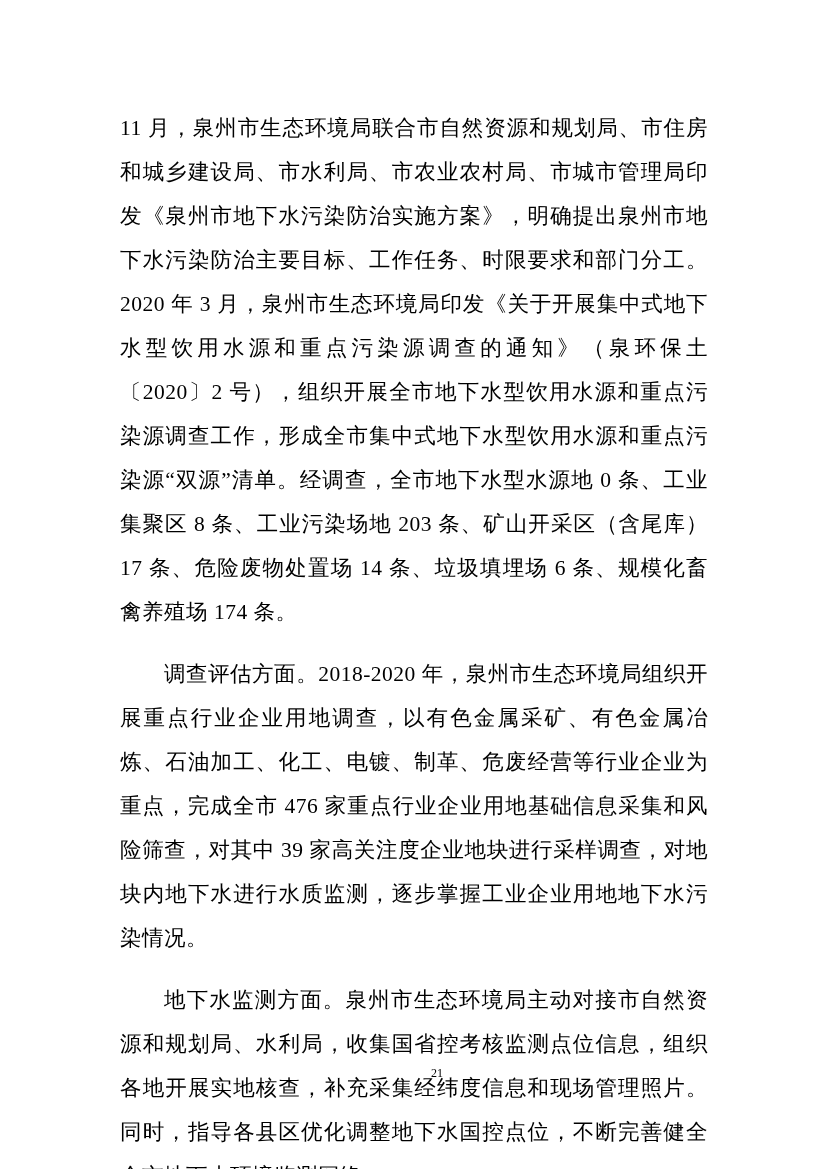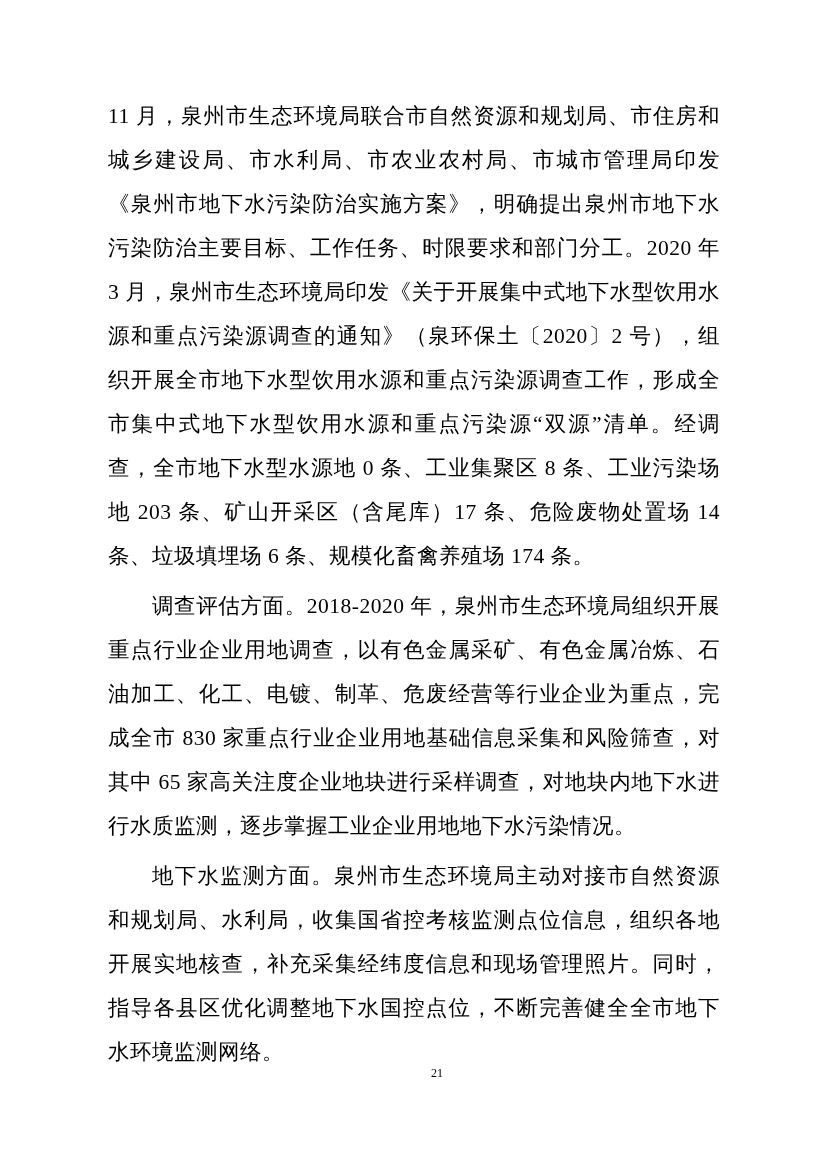--- a/index.html
+++ b/index.html
@@ -21,21 +21,21 @@
     left: 102px;
     top: 88px;
     width: 624px;
     font-size: 21.5px;
     line-height: 44px;
     text-align: justify;
     text-justify: inter-character;
     letter-spacing: 0.5px;
   }
   .para {
-    margin: 6px;
+    margin: 18px;
     padding: 0;
   }
   .para.indent {
     text-indent: 44px;
   }
   .page-number {
     position: absolute;
     left: 0;
     top: 1064px;
     width: 100%;
@@ -44,17 +44,17 @@
     line-height: 18px;
     padding-left: 24px;
   }
 </style>
 </head>
 <body>
 
 <div class="page">
   <div class="content">
     <p class="para">11 月，泉州市生态环境局联合市自然资源和规划局、市住房和城乡建设局、市水利局、市农业农村局、市城市管理局印发《泉州市地下水污染防治实施方案》，明确提出泉州市地下水污染防治主要目标、工作任务、时限要求和部门分工。2020 年 3 月，泉州市生态环境局印发《关于开展集中式地下水型饮用水源和重点污染源调查的通知》（泉环保土〔2020〕2 号），组织开展全市地下水型饮用水源和重点污染源调查工作，形成全市集中式地下水型饮用水源和重点污染源“双源”清单。经调查，全市地下水型水源地 0 条、工业集聚区 8 条、工业污染场地 203 条、矿山开采区（含尾库）17 条、危险废物处置场 14 条、垃圾填埋场 6 条、规模化畜禽养殖场 174 条。</p>
-    <p class="para indent">调查评估方面。2018-2020 年，泉州市生态环境局组织开展重点行业企业用地调查，以有色金属采矿、有色金属冶炼、石油加工、化工、电镀、制革、危废经营等行业企业为重点，完成全市 830 家重点行业企业用地基础信息采集和风险筛查，对其中 65 家高关注度企业地块进行采样调查，对地块内地下水进行水质监测，逐步掌握工业企业用地地下水污染情况。</p>
+    <p class="para indent">调查评估方面。2018-2020 年，泉州市生态环境局组织开展重点行业企业用地调查，以有色金属采矿、有色金属冶炼、石油加工、化工、电镀、制革、危废经营等行业企业为重点，完成全市 476 家重点行业企业用地基础信息采集和风险筛查，对其中 39 家高关注度企业地块进行采样调查，对地块内地下水进行水质监测，逐步掌握工业企业用地地下水污染情况。</p>
     <p class="para indent">地下水监测方面。泉州市生态环境局主动对接市自然资源和规划局、水利局，收集国省控考核监测点位信息，组织各地开展实地核查，补充采集经纬度信息和现场管理照片。同时，指导各县区优化调整地下水国控点位，不断完善健全全市地下水环境监测网络。</p>
   </div>
   <div class="page-number">21</div>
 </div>
 
 </body></html>

